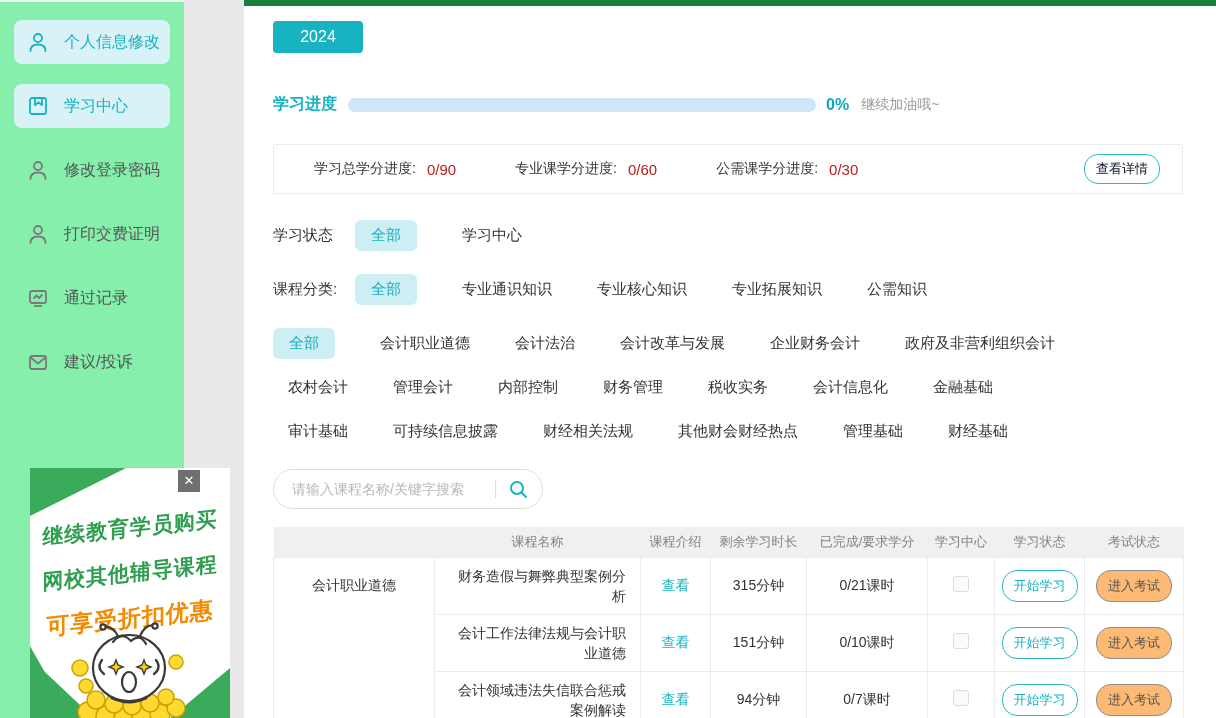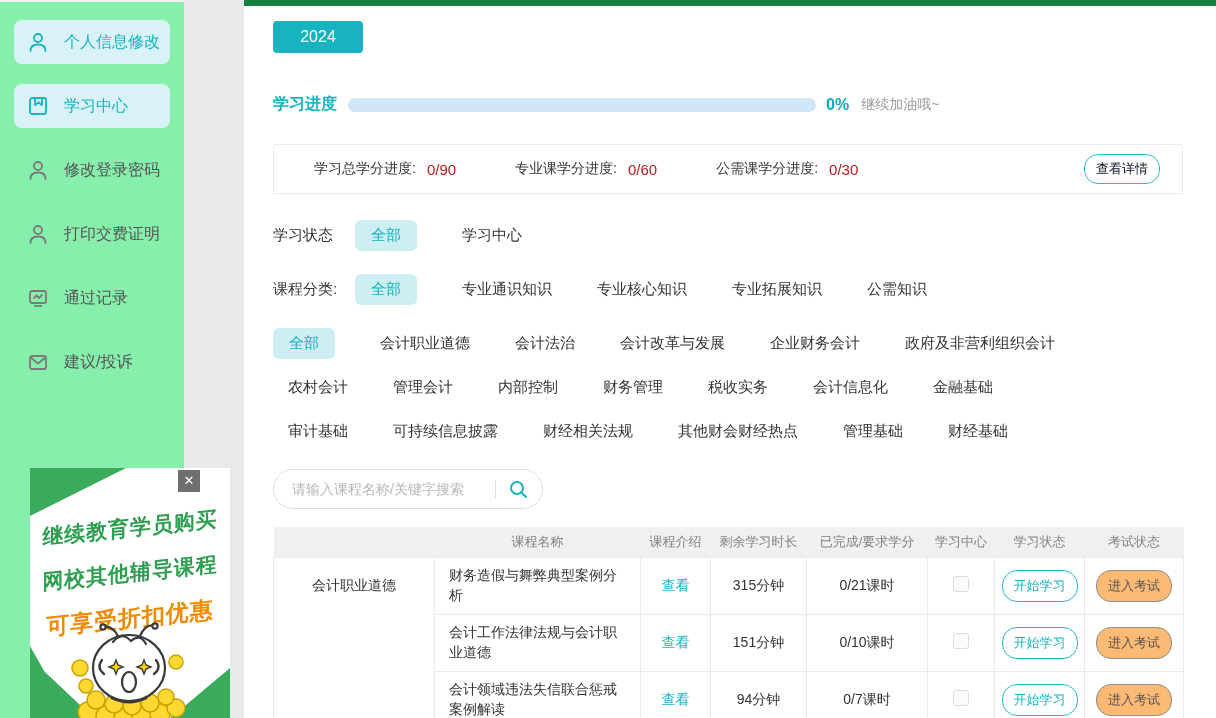--- a/index.html
+++ b/index.html
@@ -67,21 +67,21 @@
   .search-box { width:270px; height:40px; border:1px solid #ddd; border-radius:20px; display:flex; align-items:center; padding:0 14px 0 18px; }
   .search-box input { border:none; outline:none; flex:1; font-size:14px; color:#333; background:transparent;
                       font-family:"Liberation Sans","DejaVu Sans",sans-serif; }
   .search-box input::placeholder { color:#b8b8b8; }
   .search-div { width:1px; height:18px; background:#ddd; margin-right:12px; }
   .search-ico { width:20px; height:20px; color:#17b3c1; cursor:pointer; display:flex; }
 
   table.courses { margin-top:18px; width:910px; border-collapse:collapse; table-layout:fixed; }
   .courses thead th { background:#f0f0f0; color:#838383; font-weight:normal; font-size:13px; height:30px; }
   .courses tbody td { border:1px solid #ebebeb; text-align:center; font-size:14px; color:#333; height:53px; }
-  .courses td.c-name { text-align:left; padding:8px 14px; line-height:20px;font-family:Liberation Serif, serif; }
+  .courses td.c-name { text-align:right; padding:8px 14px; line-height:20px; }
   .courses td.c-group { vertical-align:top; padding-top:19px; font-size:14px; }
   .view-link { color:#17b3c1; cursor:pointer; font-size:14px; }
   .row-check { display:inline-block; width:16px; height:16px; border:1px solid #dcdcdc; border-radius:3px; background:#fbfbfb; cursor:pointer; }
   .btn-study { border:1px solid #2bb8c4; color:#17b3c1; background:#fff; border-radius:15px; padding:6px 11px; font-size:13px; cursor:pointer; white-space:nowrap; }
   .btn-exam  { border:1px solid #8d8d8d; color:#555; background:#fdba74; border-radius:15px; padding:6px 11px; font-size:13px; cursor:pointer; white-space:nowrap; }
 </style>
 </head>
 <body>
 
 <div class="page">

